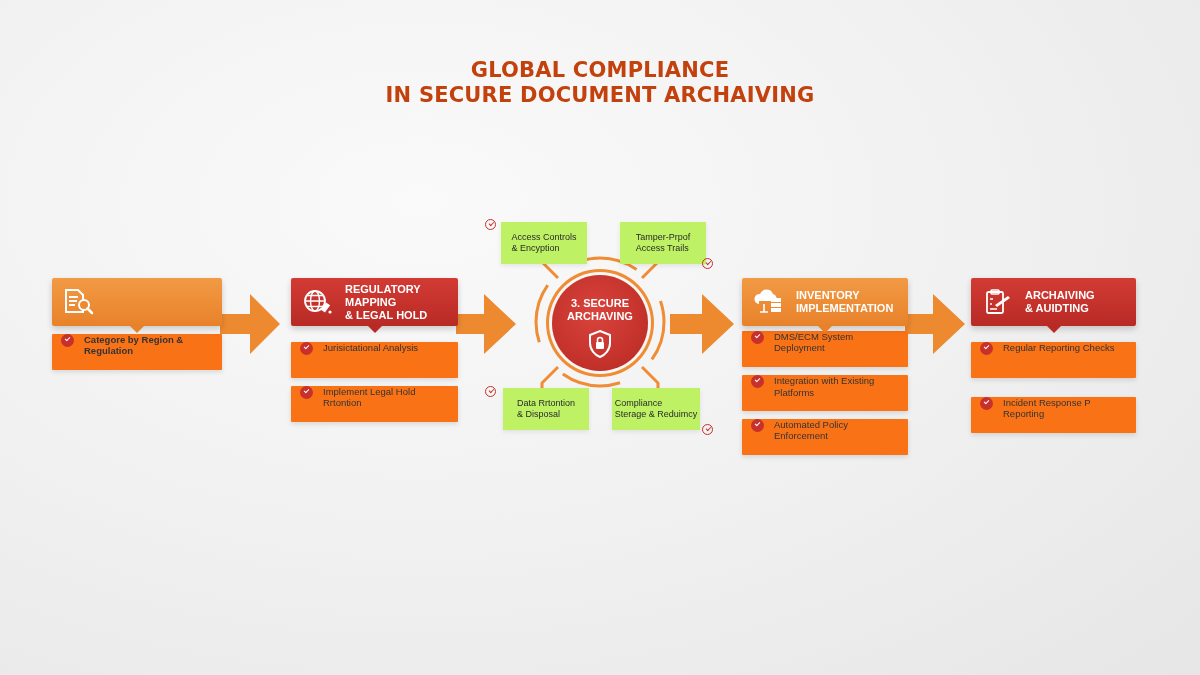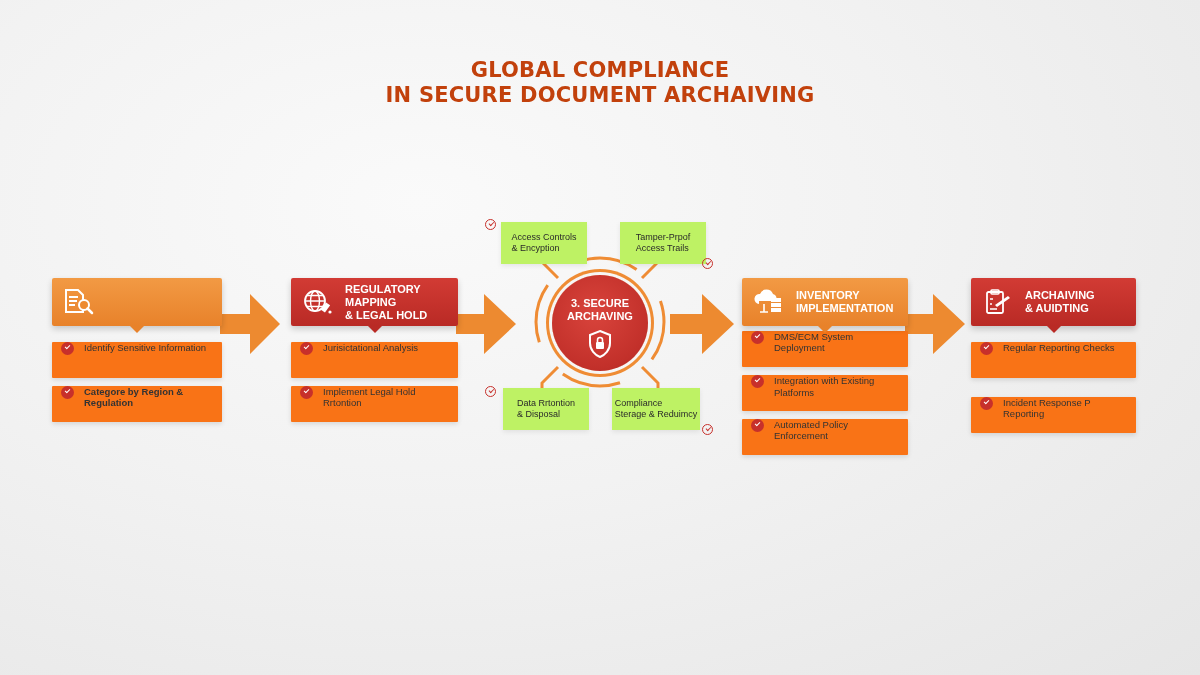--- a/index.html
+++ b/index.html
@@ -100,24 +100,20 @@
     <div class="ico">
       <svg width="32" height="28" viewBox="0 0 32 28">
         <path d="M3 2 H15 L20 7 V24 H3 Z" fill="none" stroke="#fff" stroke-width="2"></path>
         <path d="M6 9 H15 M6 13 H14 M6 17 H12" stroke="#fff" stroke-width="1.8"></path>
         <circle cx="21" cy="17" r="5" fill="#ed8a30" stroke="#fff" stroke-width="2"></circle>
         <path d="M24.5 20.5 L29 25" stroke="#fff" stroke-width="2.5" stroke-linecap="round"></path>
       </svg>
     </div>
     <div class="notch"></div>
   </div>
-  <div class="item" style="height:36px;margin-top:16px;">
-    <span class="chk"></span>
-    <span>Identify Sensitive Information</span>
-  </div>
   <div class="item" style="height:36px;font-weight:bold;">
     <span class="chk"></span>
     <span>Categore by Region &amp; Regulation</span>
   </div>
 </div>
 
 <div class="stage" style="left:291px;top:278px;width:167px;">
   <div class="stage-head red">
     <div class="ico">
       <svg width="32" height="28" viewBox="0 0 32 28">

